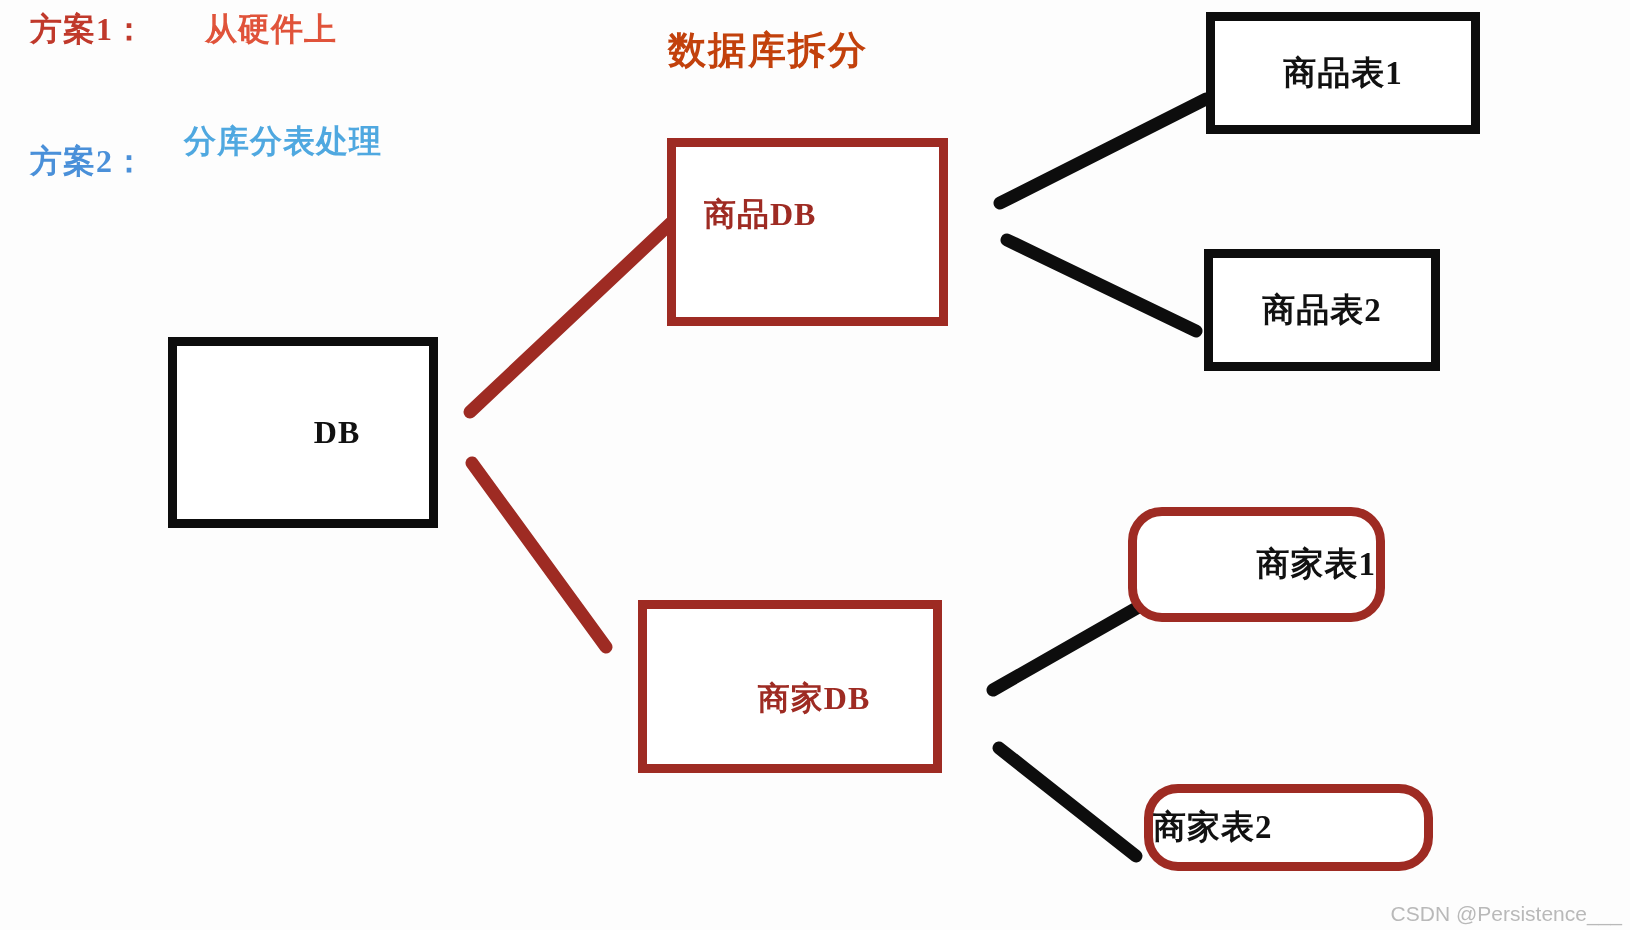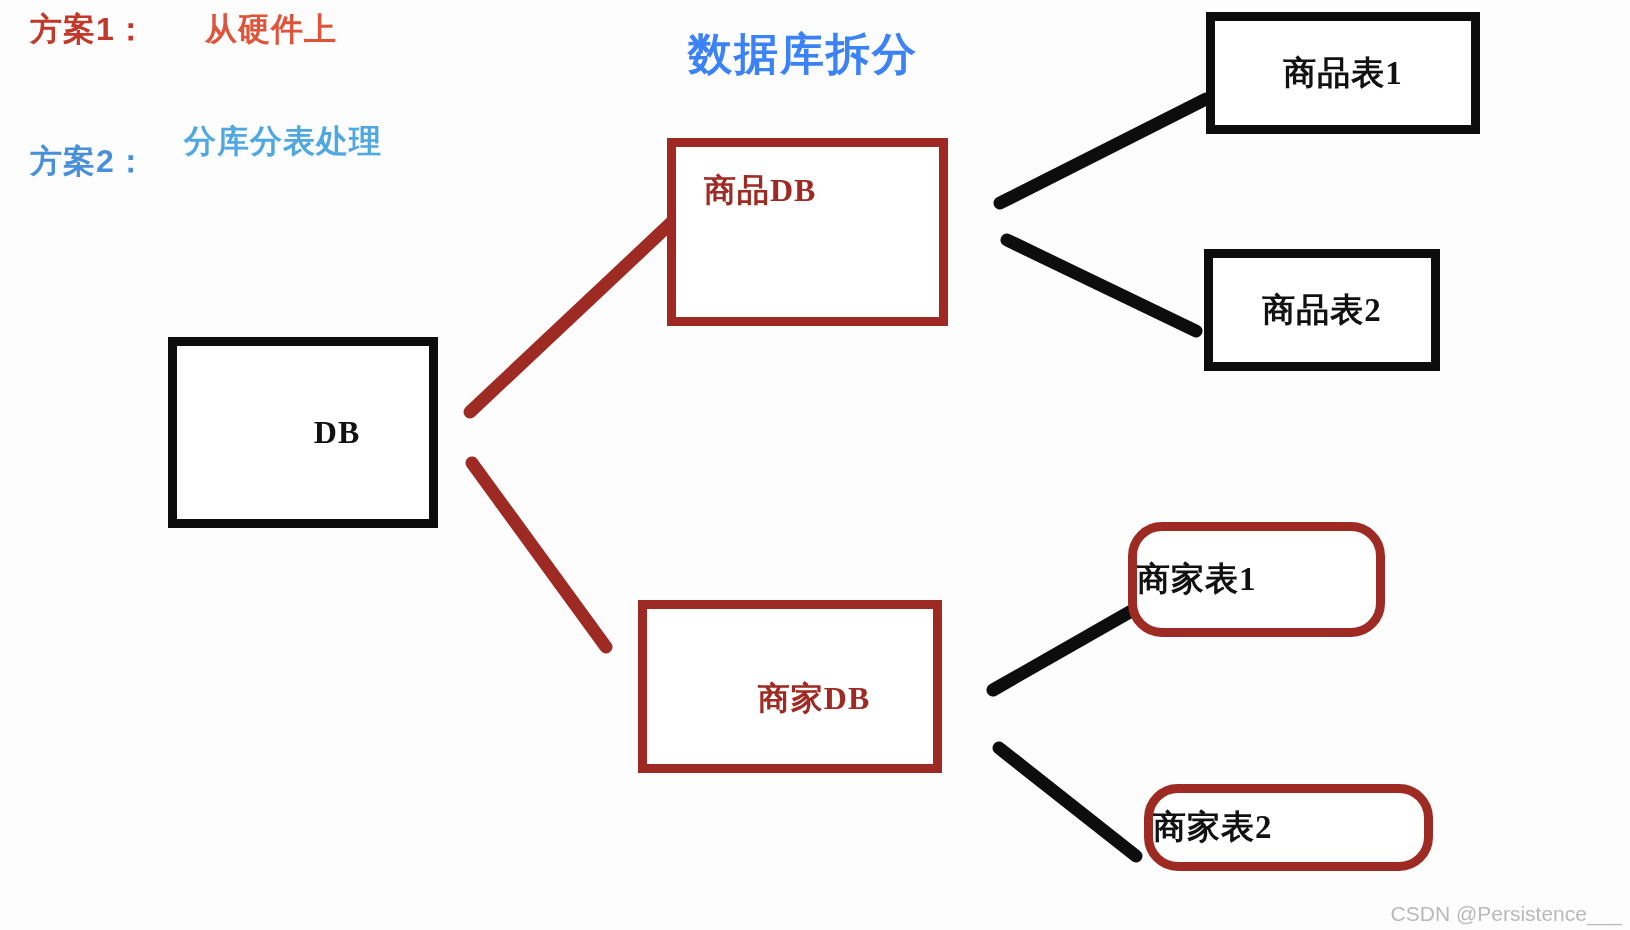--- a/index.html
+++ b/index.html
@@ -21,31 +21,31 @@
     position: absolute;
     left: 0;
     top: 0;
     width: 1630px;
     height: 930px;
   }
   .label {
     position: absolute;
     white-space: nowrap;
     font-weight: bold;
-    font-family: Liberation Sans, sans-serif;
+    font-family: Liberation Serif, serif;
   }
   
   #plan1-key   { left: 30px;  top: 8px;   font-size: 32px; color: #C0392B; letter-spacing: 1px; }
   #plan1-val   { left: 205px; top: 8px;   font-size: 32px; color: #E0533A; letter-spacing: 1px; }
   #plan2-key   { left: 30px;  top: 120px; font-size: 32px; color: #4A90D9; letter-spacing: 1px; margin-top: 20px; }
   #plan2-val   { left: 184px; top: 120px; font-size: 32px; color: #4FA8E0; letter-spacing: 1px; }
   
   #diagram-title {
-    left: 688px; top: 25px;
-    font-size: 44px; color: #3b82f6; letter-spacing: 2px;
+    left: 668px; top: 25px;
+    font-size: 38px; color: #c2410c; letter-spacing: 2px;
   }
   
   .node {
     position: absolute;
     box-sizing: border-box;
     background: #ffffff;
     display: flex;
     align-items: center;
   }
   .node .node-text {
@@ -65,21 +65,21 @@
   
   #node-db {
     left: 168px; top: 337px; width: 270px; height: 191px;
     justify-content: center; padding-left: 68px;
   }
   #node-db .node-text { font-size: 32px; color: #111111; letter-spacing: 1px; }
 
   #node-goods-db {
     left: 667px; top: 138px; width: 281px; height: 188px;
     justify-content: flex-start; padding-left: 28px; align-items: flex-start;
-    padding-top: 22px;
+    padding-top: 46px;
   }
   #node-goods-db .node-text { font-size: 32px; color: #9E2B23; letter-spacing: 1px; }
 
   #node-seller-db {
     left: 638px; top: 600px; width: 304px; height: 173px;
     justify-content: center; padding-left: 48px; align-items: flex-start;
     padding-top: 68px;
   }
   #node-seller-db .node-text { font-size: 32px; color: #9E2B23; letter-spacing: 1px; }
 
@@ -88,22 +88,22 @@
     justify-content: center;
   }
   #node-goods-t2 {
     left: 1204px; top: 249px; width: 236px; height: 122px;
     justify-content: center;
   }
   #node-goods-t1 .node-text,
   #node-goods-t2 .node-text { font-size: 33px; color: #111111; letter-spacing: 1px; }
 
   #node-seller-t1 {
-    left: 1128px; top: 522px; width: 257px; height: 115px;
-    justify-content: flex-start;
+    left: 1128px; top: 507px; width: 257px; height: 115px;
+    justify-content: flex-end;
   }
   #node-seller-t2 {
     left: 1144px; top: 784px; width: 289px; height: 87px;
     justify-content: flex-start;
   }
   #node-seller-t1 .node-text,
   #node-seller-t2 .node-text { font-size: 33px; color: #111111; letter-spacing: 1px; }
 
   
   #watermark {

